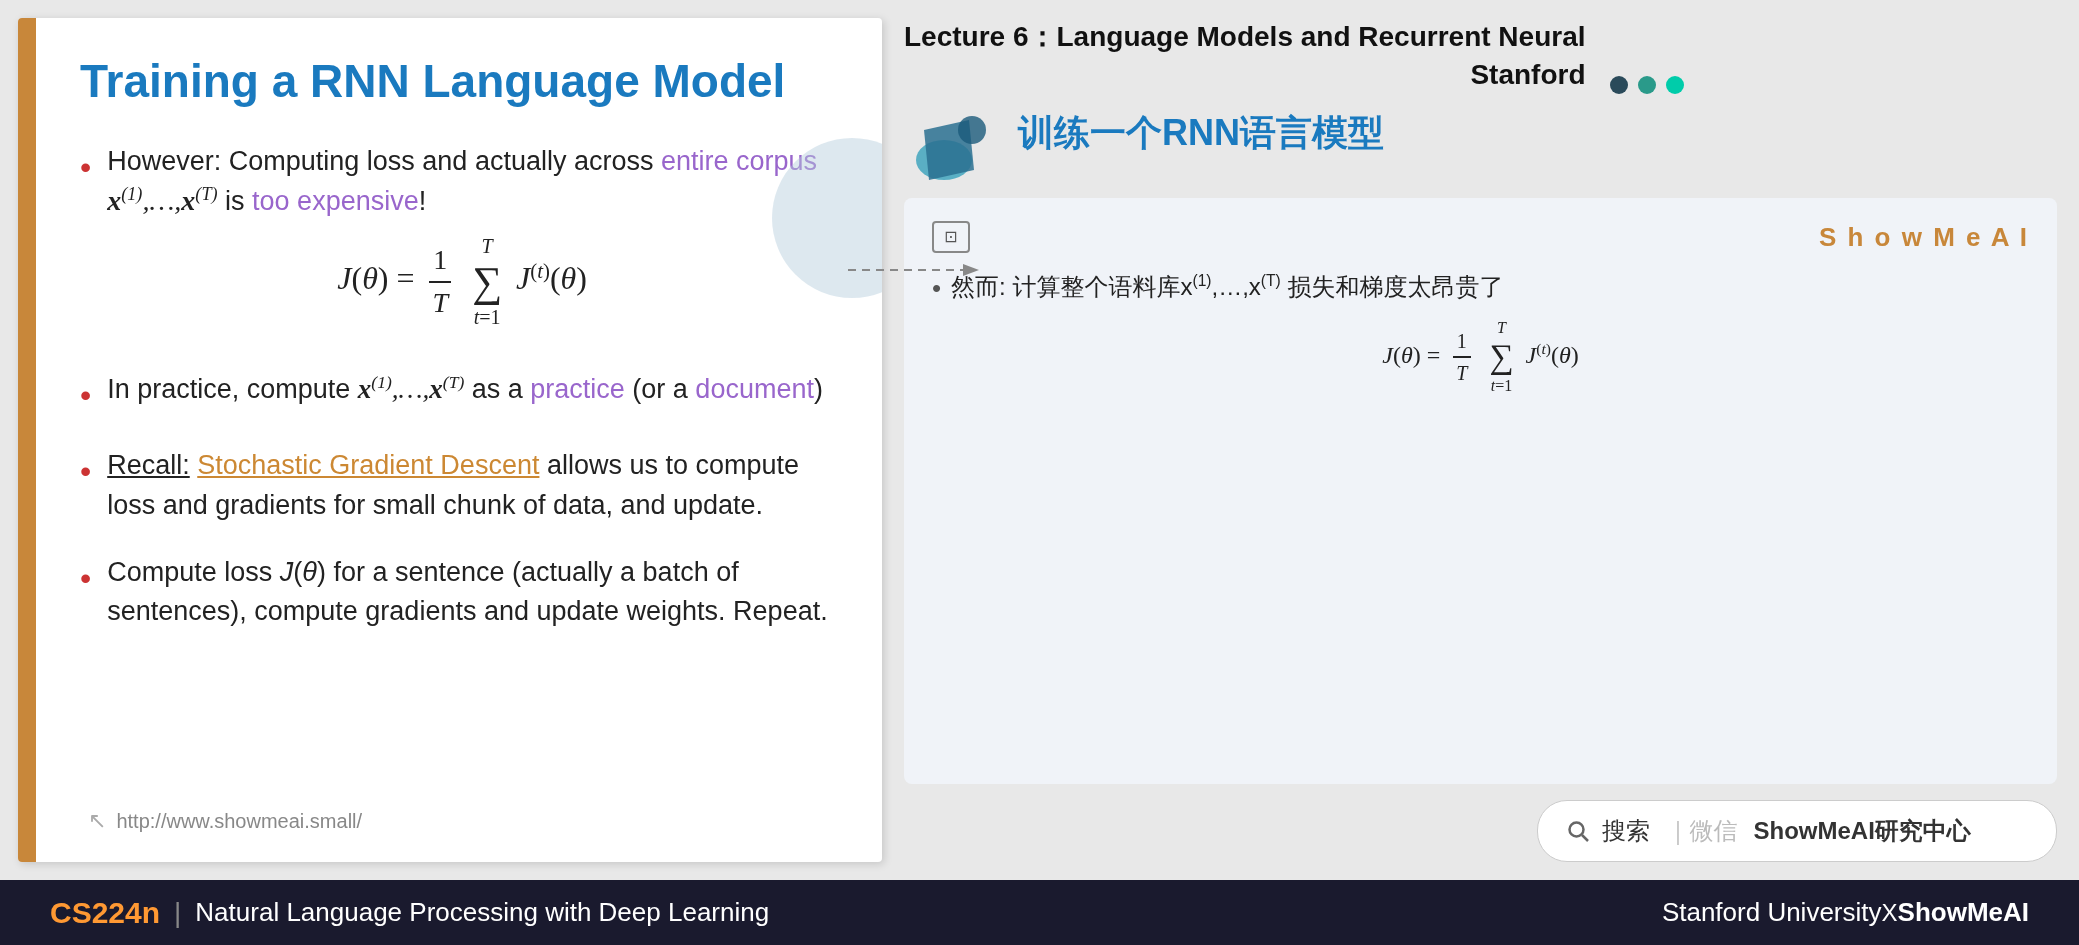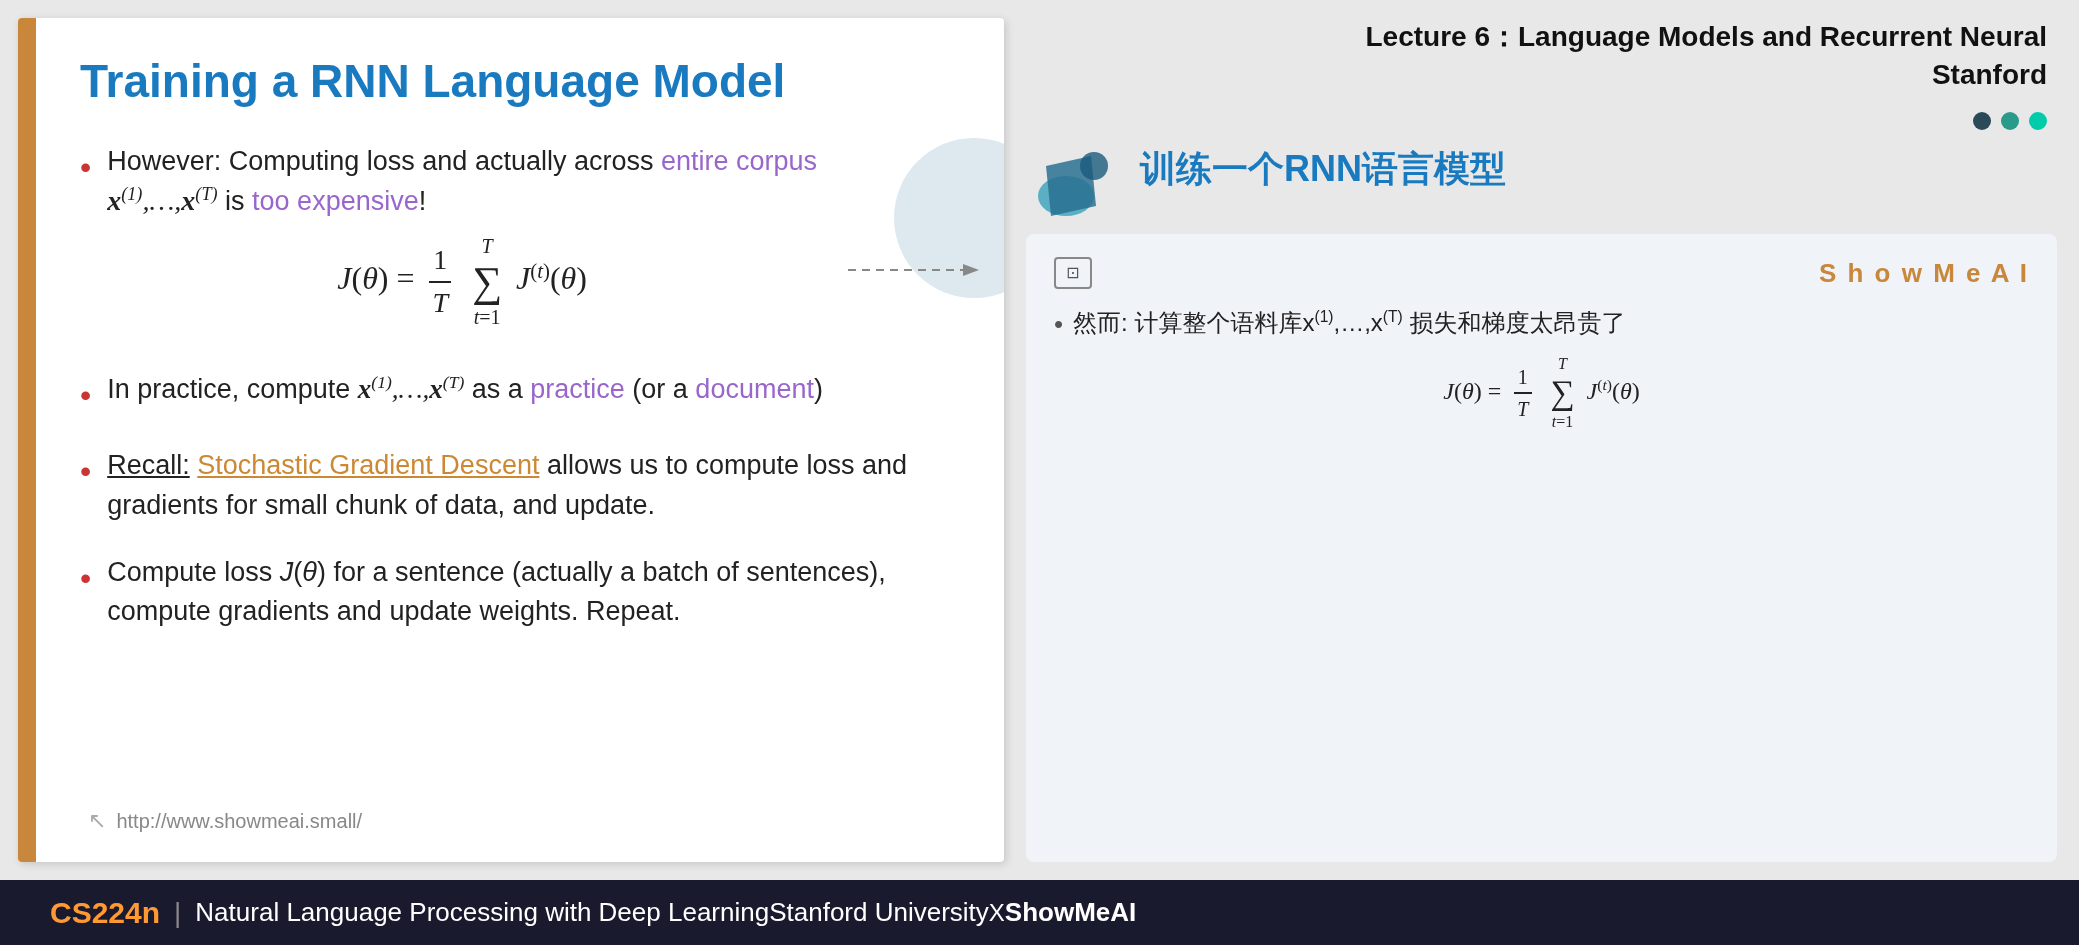--- a/index.html
+++ b/index.html
@@ -15,21 +15,21 @@
 
     
     .main-area {
       display: flex;
       flex: 1;
       background: #e8e8e8;
     }
 
     
     .left-slide {
-      width: 986px;
+      width: 864px;
       background: white;
       margin: 18px 0 18px 18px;
       border-radius: 4px;
       box-shadow: 2px 2px 8px rgba(0,0,0,0.15);
       display: flex;
       position: relative;
       overflow: hidden;
     }
 
     .slide-orange-bar {
@@ -276,21 +276,21 @@
     .search-text-bold {
       font-weight: bold;
     }
 
     
     .bottom-bar {
       height: 65px;
       background: #1a1a2e;
       display: flex;
       align-items: center;
-      justify-content: flex-start;
+      justify-content: space-between;
       padding: 0 50px;
       flex-shrink: 0;
     }
 
     .bottom-left {
       font-family: Arial, sans-serif;
       font-size: 26px;
       color: white;
       display: flex;
       align-items: center;
@@ -388,21 +388,21 @@
         <span>http://www.showmeai.small/</span>
       </div>
 
       <div class="connector-circle"></div>
 
     </div>
   </div>
 
   <div class="right-panel">
 
-    <div style="display:flex; flex-direction:column; align-items:flex-end; gap:14px;">
+    <div style="display:flex; align-items:flex-end; gap:14px;">
       <div class="lecture-header">
         <span>Lecture 6：Language Models and Recurrent Neural</span><br>
         <span>Stanford</span>
       </div>
       <div class="nav-dots">
         <div class="dot dot-dark"></div>
         <div class="dot dot-teal"></div>
         <div class="dot dot-bright-teal"></div>
       </div>
     </div>
@@ -443,20 +443,29 @@
         </span>
         <span class="sum-block" style="font-size:18px;">
           <span class="sum-top" style="font-size:16px;"><i>T</i></span>
           <span class="sum-sym" style="font-size:34px;">∑</span>
           <span class="sum-bot" style="font-size:16px;"><i>t</i>=1</span>
         </span>
         <i>J</i><sup>(<i>t</i>)</sup>(<i>θ</i>)
       </div>
     </div>
 
+    <div class="search-bar">
+      <svg class="search-icon-svg" width="24" height="24" viewBox="0 0 24 24" fill="none" stroke="#666" stroke-width="2.5">
+        <circle cx="10.5" cy="10.5" r="7"></circle>
+        <line x1="16" y1="16" x2="22" y2="22"></line>
+      </svg>
+      <span>搜索</span>
+      <span class="search-divider">｜微信 </span>
+      <span class="search-text-bold">ShowMeAI研究中心</span>
+    </div>
 
   </div>
 
   <svg style="position:absolute; top:0; left:0; width:2079px; height:880px; pointer-events:none; overflow:visible;">
     <line x1="848" y1="270" x2="975" y2="270" stroke="#888" stroke-width="2" stroke-dasharray="8,6" marker-end="url(#arrow)"></line>
     <defs>
       <marker id="arrow" markerWidth="8" markerHeight="8" refX="6" refY="3" orient="auto">
         <path d="M0,0 L0,6 L8,3 z" fill="#888"></path>
       </marker>
     </defs>

